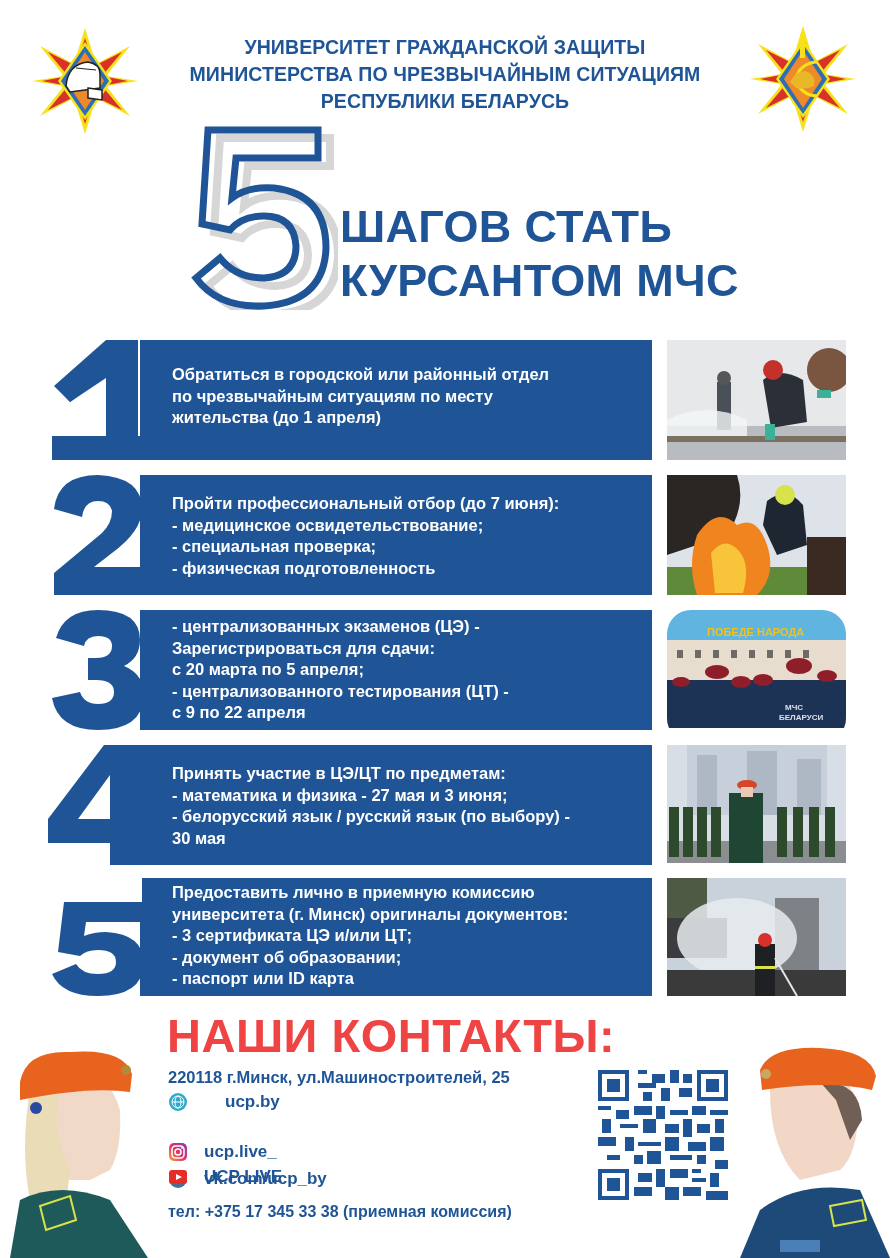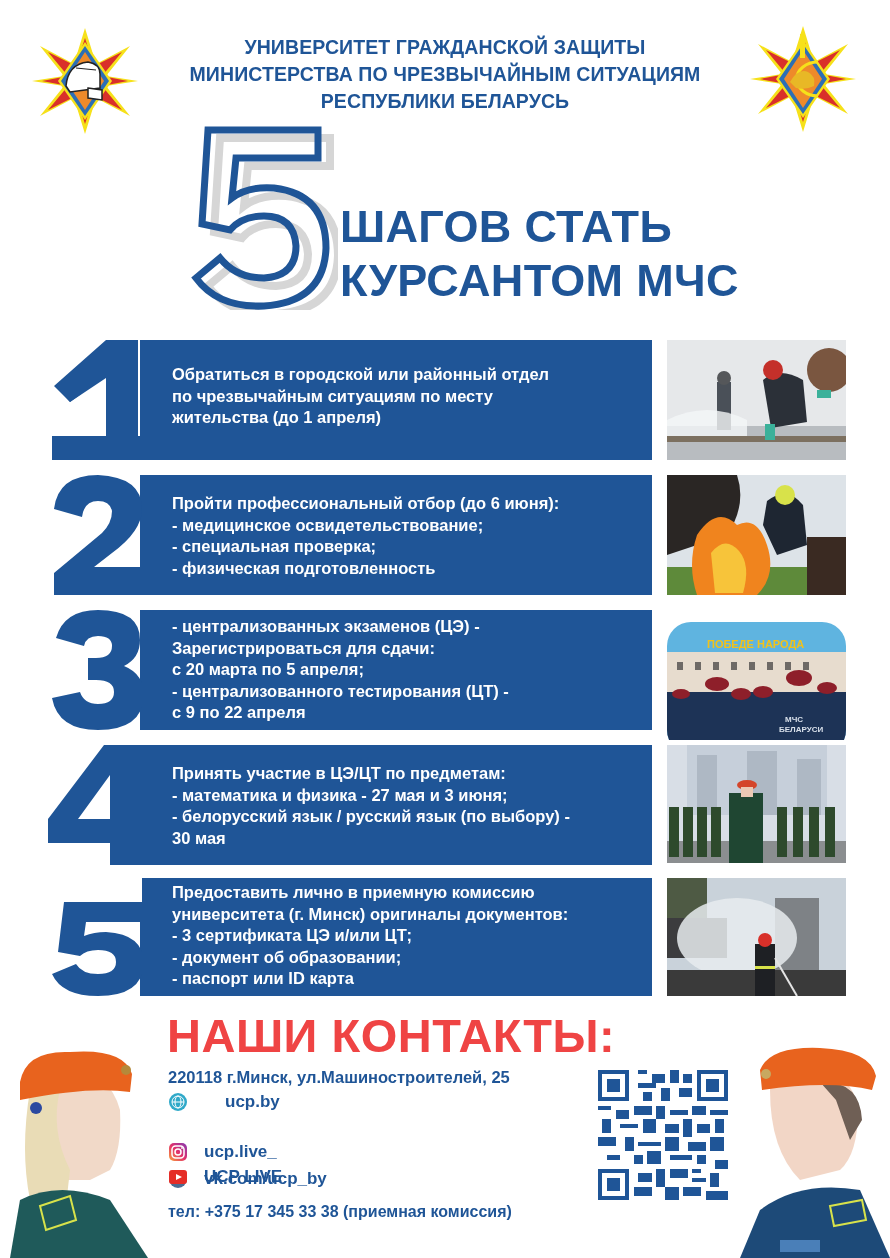--- a/index.html
+++ b/index.html
@@ -118,21 +118,21 @@
   </div>
 </div>
 
 <div class="step" style="top:475px;height:120px;">
   <div class="step-bar" style="top:0;height:120px;"></div>
   <svg class="abs" style="left:50px;top:0;" width="96" height="120" viewBox="0 0 96 120">
     <path d="M4,34 Q8,0 48,0 Q92,2 92,34 Q92,56 62,78 L44,92 L92,92 L92,120 L4,120 L4,98 L52,58 Q62,48 62,36 Q60,26 48,26 Q34,26 32,42 Z" fill="#1F5597"></path>
   </svg>
   <div class="abs" style="left:142px;top:0;width:4px;height:120px;background:#1F5597;"></div>
   <div class="step-text" style="top:18px;">
-    <div>Пройти профессиональный отбор (до 6 июня):</div>
+    <div>Пройти профессиональный отбор (до 7 июня):</div>
     <div>- медицинское освидетельствование;</div>
     <div>- специальная проверка;</div>
     <div>- физическая подготовленность</div>
   </div>
   <div class="step-photo" style="top:0;height:120px;">
     <svg width="179" height="120" viewBox="0 0 179 120">
       <rect width="179" height="120" fill="#DDE3E8"></rect>
       <rect y="92" width="179" height="28" fill="#5E8A3A"></rect>
       <path d="M0,0 L70,0 Q80,30 60,60 L0,80 Z" fill="#2A2624"></path>
       <path d="M30,60 Q50,30 70,50 Q90,40 100,70 Q110,100 90,120 L30,120 Q20,90 30,60 Z" fill="#F0841E"></path>
@@ -150,21 +150,21 @@
     <path d="M6,28 Q14,0 48,0 Q90,0 90,30 Q90,48 74,56 Q94,64 94,86 Q92,120 48,120 Q8,120 2,88 L30,82 Q34,94 48,94 Q64,94 64,82 Q64,70 46,70 L38,70 L38,48 L46,48 Q62,48 62,36 Q62,26 48,26 Q36,26 34,36 Z" fill="#1F5597"></path>
   </svg>
   <div class="abs" style="left:142px;top:0;width:4px;height:120px;background:#1F5597;"></div>
   <div class="step-text" style="top:6px;">
     <div> - централизованных экзаменов (ЦЭ) -</div>
     <div>Зарегистрироваться для сдачи:</div>
     <div>с 20 марта по 5 апреля;</div>
     <div> - централизованного тестирования (ЦТ) -</div>
     <div>с 9 по 22 апреля</div>
   </div>
-  <div class="step-photo" style="top:12px;height:132px;border-radius:24px;">
+  <div class="step-photo" style="top:0;height:132px;border-radius:24px;">
     <svg width="179" height="118" viewBox="0 0 179 118">
       <rect width="179" height="118" fill="#5FB4E0"></rect>
       <rect x="0" y="30" width="179" height="50" fill="#E7DCCE"></rect>
       <g fill="#6E6A66">
         <rect x="10" y="40" width="6" height="8"></rect>
           <rect x="28" y="40" width="6" height="8"></rect>
           <rect x="46" y="40" width="6" height="8"></rect>
         <rect x="64" y="40" width="6" height="8"></rect>
           <rect x="82" y="40" width="6" height="8"></rect>
           <rect x="100" y="40" width="6" height="8"></rect>

